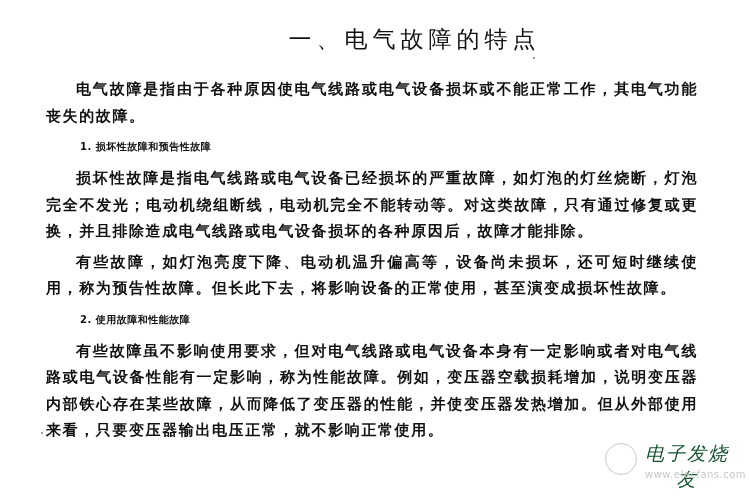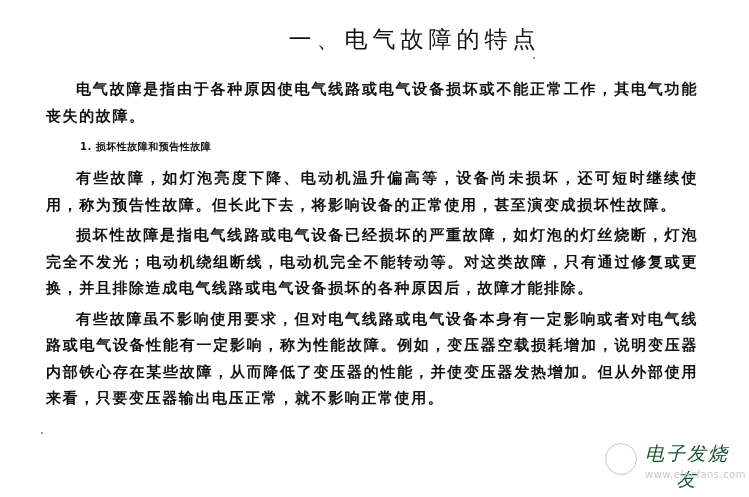--- a/index.html
+++ b/index.html
@@ -18,23 +18,24 @@
 </style>
 </head>
 <body>
 
 <h1 class="title">一、电气故障的特点</h1>
 
 <div class="body">
   <p>电气故障是指由于各种原因使电气线路或电气设备损坏或不能正常工作，其电气功能丧失的故障。</p>
 
   <h3>1. 损坏性故障和预告性故障</h3>
+  <p>损坏性故障是指电气线路或电气设备已经损坏的严重故障，如灯泡的灯丝烧断，灯泡完全不发光；电动机绕组断线，电动机完全不能转动等。对这类故障，只有通过修复或更换，并且排除造成电气线路或电气设备损坏的各种原因后，故障才能排除。</p>
   <p>有些故障，如灯泡亮度下降、电动机温升偏高等，设备尚未损坏，还可短时继续使用，称为预告性故障。但长此下去，将影响设备的正常使用，甚至演变成损坏性故障。</p>
-  <p>损坏性故障是指电气线路或电气设备已经损坏的严重故障，如灯泡的灯丝烧断，灯泡完全不发光；电动机绕组断线，电动机完全不能转动等。对这类故障，只有通过修复或更换，并且排除造成电气线路或电气设备损坏的各种原因后，故障才能排除。</p>
 
+  <h3>2. 使用故障和性能故障</h3>
   <p>有些故障虽不影响使用要求，但对电气线路或电气设备本身有一定影响或者对电气线路或电气设备性能有一定影响，称为性能故障。例如，变压器空载损耗增加，说明变压器内部铁心存在某些故障，从而降低了变压器的性能，并使变压器发热增加。但从外部使用来看，只要变压器输出电压正常，就不影响正常使用。</p>
 </div>
 
 <div class="dot" style="left:533px; top:57px;"></div>
 <div class="dot" style="left:41px; top:432px;"></div>
 
 <div class="watermark">
   <div class="wm-logo"></div>
   <span class="wm-cn">电子发烧友</span>
   <span class="wm-url">www.elecfans.com</span>

